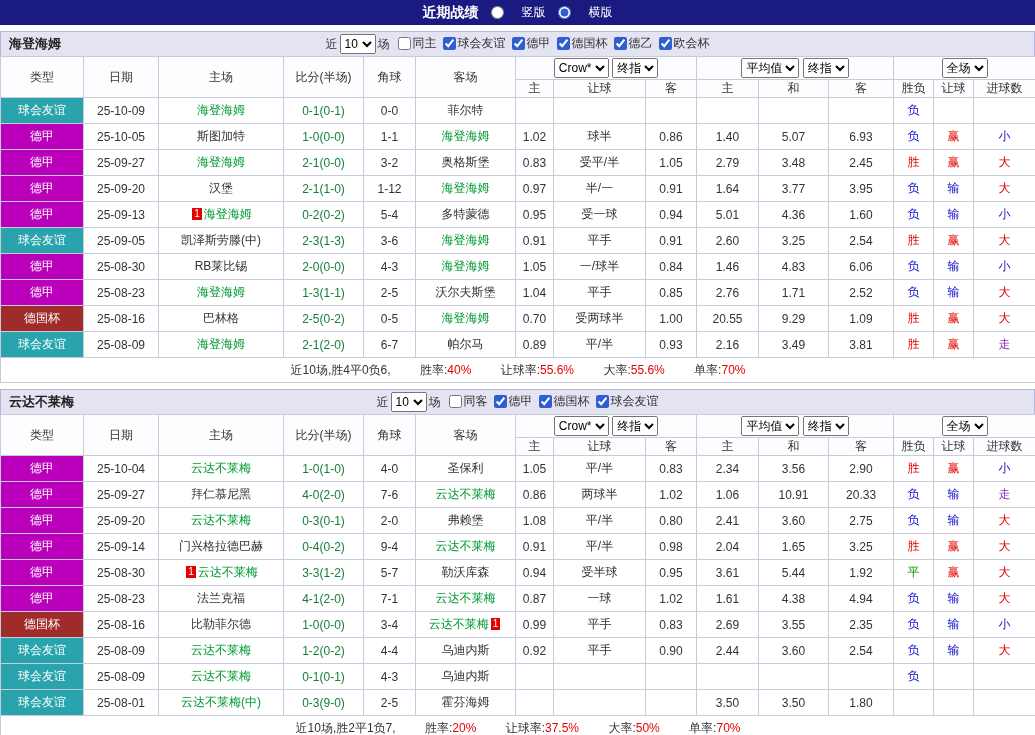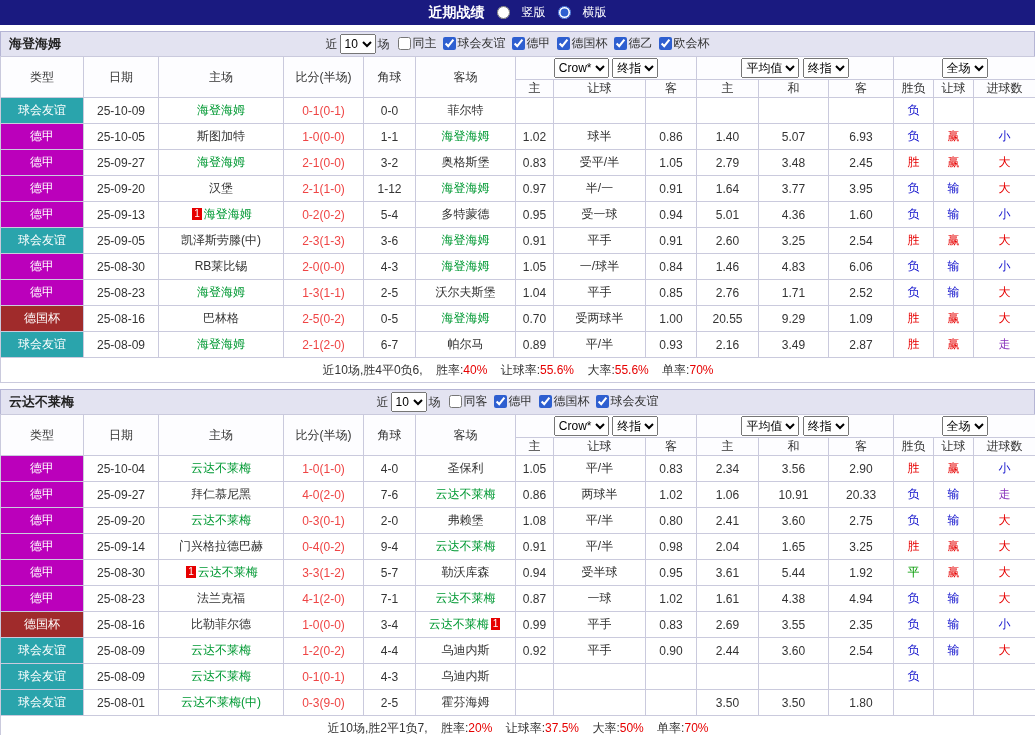--- a/index.html
+++ b/index.html
@@ -10,21 +10,21 @@
     font-family:"Liberation Sans","DejaVu Sans",sans-serif;
     font-size:12px;
     color:#333333;
   }
   
   .titlebar {
     height:25px; background:#1a1a80; color:#fff;
     display:flex; align-items:center; justify-content:center; gap:12px;
   }
   .titlebar .title { font-weight:bold; font-size:14px; }
-  .titlebar label { display:inline-flex; align-items:center; gap:12px; cursor:pointer; }
+  .titlebar label { display:inline-flex; align-items:center; gap:18px; cursor:pointer; }
   input[type=radio], input[type=checkbox] { width:13px; height:13px; margin:0; accent-color:#2e5fd0; }
   
   .section { margin-top:6px; }
   .sec-header {
     position:relative; height:25px; background:#e3e3f1;
     border:1px solid #b5b5d5; border-bottom:none;
     display:flex; align-items:center; justify-content:center;
   }
   .team-name { position:absolute; left:8px; font-weight:bold; font-size:13px; color:#222; }
   .filterbar { display:flex; align-items:center; gap:2px; }
@@ -34,28 +34,28 @@
   table { width:1035px; border-collapse:collapse; table-layout:fixed; border:1px solid #b5b5d5; }
   th, td {
     border:1px solid #cacadd; text-align:center; padding:0 2px;
     overflow:hidden; white-space:nowrap;
   }
   thead th { font-weight:normal; background:#fdfdff; }
   thead tr.selrow th { height:21px; padding:1px 2px; }
   thead tr.subrow th { height:18px; }
   tbody td { height:26px; }
   td.type { color:#fff; }
-  td.score { color:#ef4444; }
+  td.score { color:#15803d; }
   td.focal { color:#009933; }
   .card {
     display:inline-block; font-style:normal; background:#e60000; color:#fff;
     font-size:10px; line-height:12px; padding:0 2px; margin:0 2px; vertical-align:1px;
   }
   tfoot td.summary { height:25px; background:#fff; color:#333; }
-  .summary .stat { margin-left:10px; }
+  .summary .stat { margin-left:26px; }
   .summary .red { color:#e60000; }
 </style>
 </head>
 <body>
 
 <div class="titlebar">
   <span class="title">近期战绩</span>
   <label>
     <input type="radio" name="layout" style="">
     <span>竖版</span>
@@ -303,21 +303,21 @@
           <td>25-08-09</td>
           <td class="focal">海登海姆</td>
           <td class="score">2-1(2-0)</td>
           <td>6-7</td>
           <td>帕尔马</td>
           <td class="num">0.89</td>
           <td class="num">平/半</td>
           <td class="num">0.93</td>
           <td class="num">2.16</td>
           <td class="num">3.49</td>
-          <td class="num">2.87</td>
+          <td class="num">3.81</td>
           <td class="res" style="color: rgb(230, 0, 0);">胜</td>
           <td class="res" style="color: rgb(230, 0, 0);">赢</td>
           <td class="res" style="color: rgb(136, 51, 187);">走</td>
         </tr>
       </tbody>
     <tfoot>
       <tr>
         <td colspan="15" class="summary">
           <span>近10场,胜4平0负6,</span>
           <span class="stat"><span>胜率:</span><span class="red">40%</span></span>

